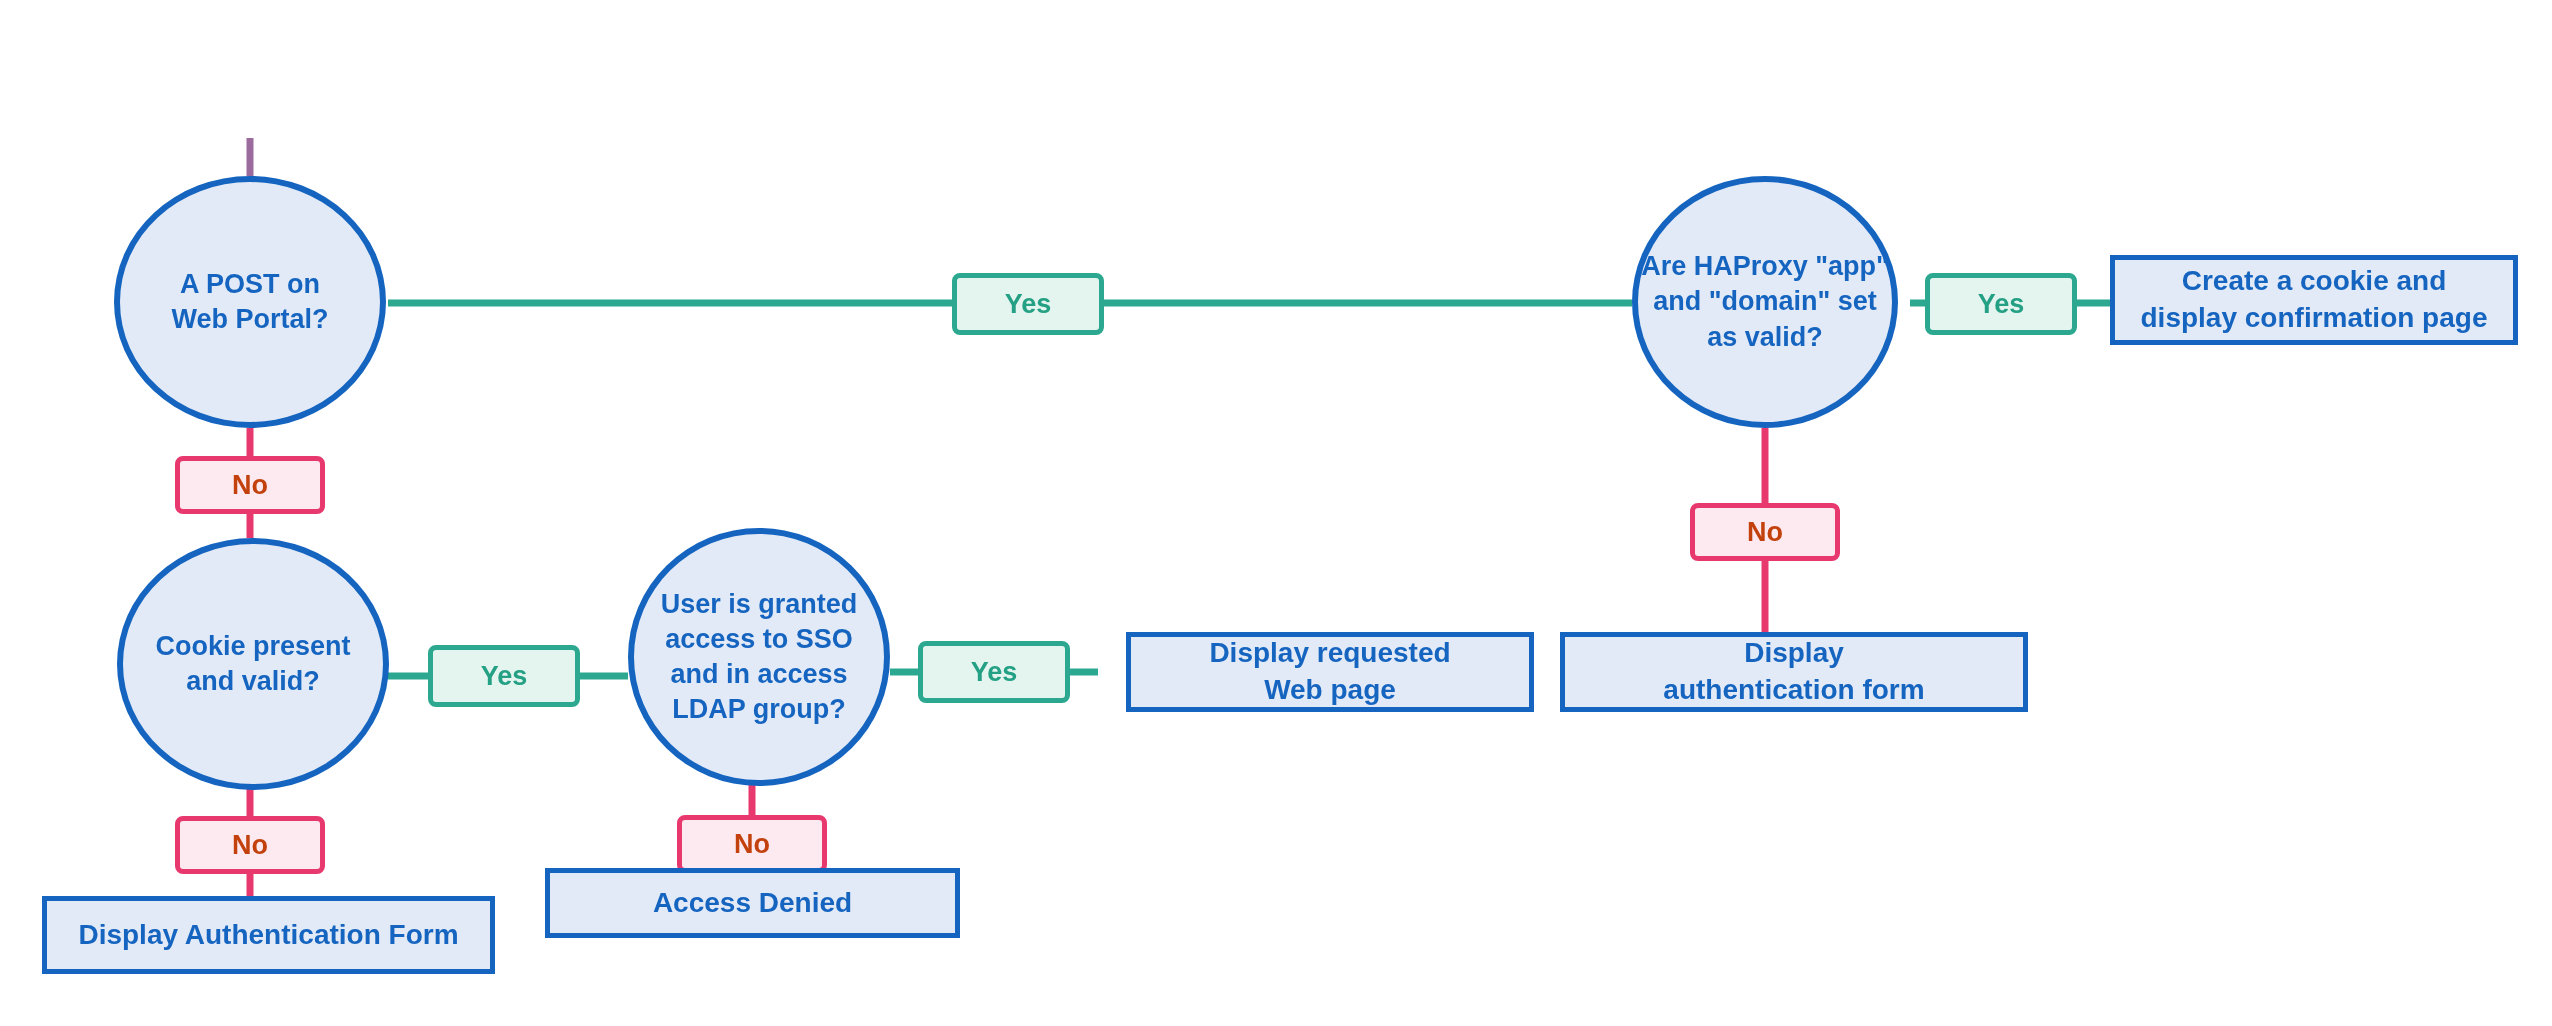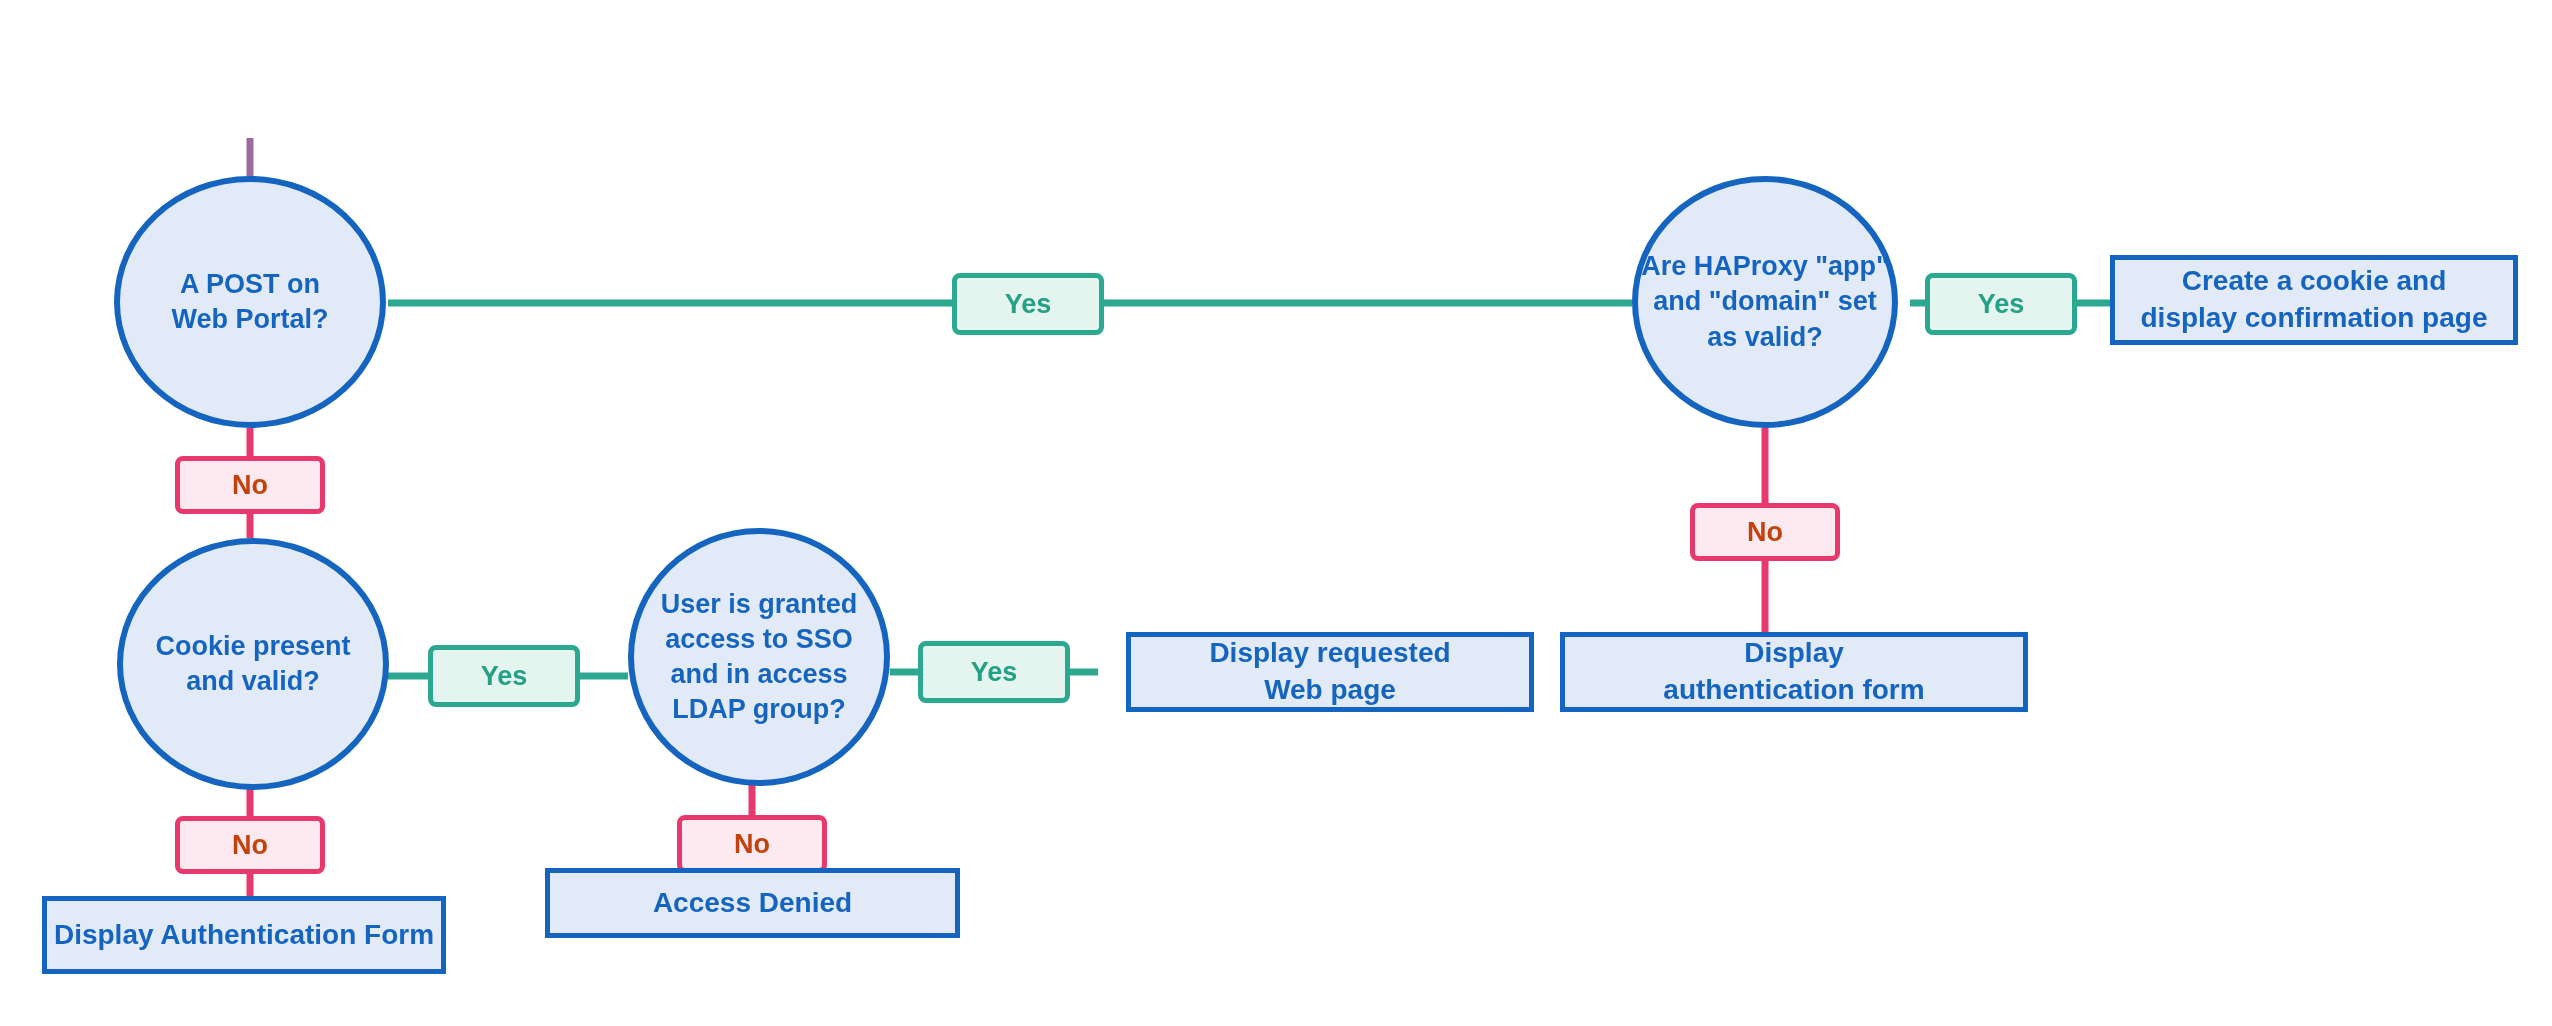--- a/index.html
+++ b/index.html
@@ -79,21 +79,21 @@
   </div>
 
   <div class="pill yes" style="position:absolute;left:428px;top:645px;width:152px;height:62px;">
     <span class="lbl">Yes</span>
   </div>
 
   <div class="pill no" style="position:absolute;left:175px;top:816px;width:150px;height:58px;">
     <span class="lbl">No</span>
   </div>
 
-  <div class="node box" style="left:42px;top:896px;width:404px;height:78px;text-align:right;">
+  <div class="node box" style="left:42px;top:896px;width:453px;height:78px;text-align:right;">
     <span class="lbl">Display Authentication Form</span>
   </div>
 
   <div class="node circle" style="left:628px;top:528px;width:262px;height:258px;flex-direction:column;">
     <span class="lbl">User is granted</span>
     <span class="lbl">access to SSO</span>
     <span class="lbl">and in access</span>
     <span class="lbl">LDAP group?</span>
   </div>
 

